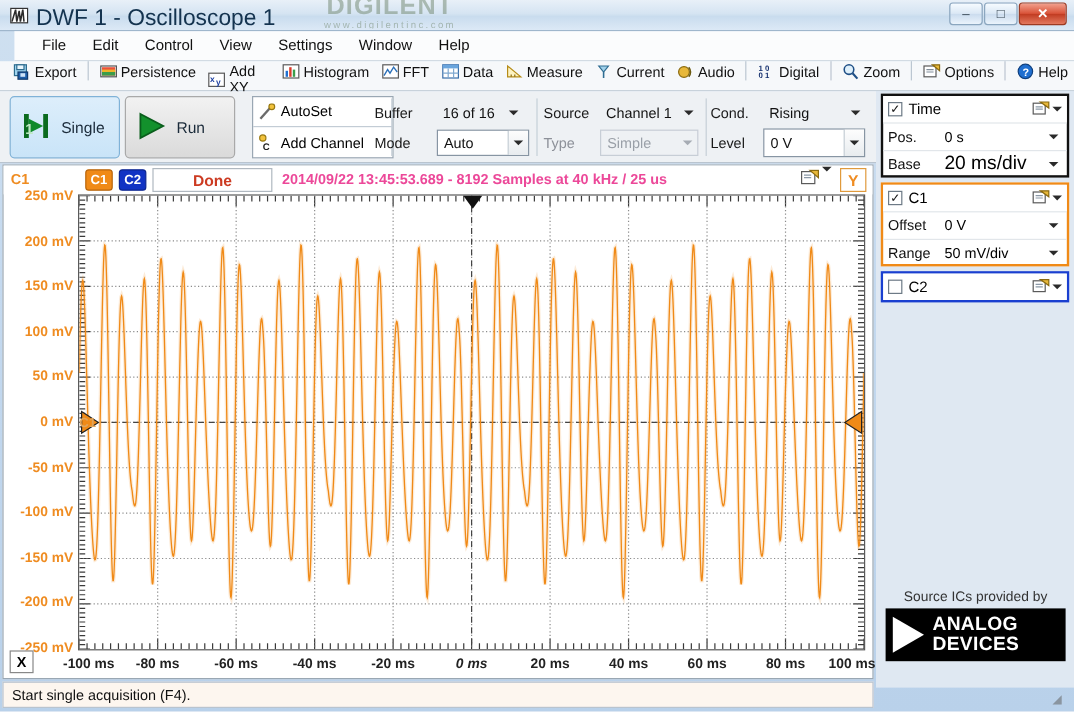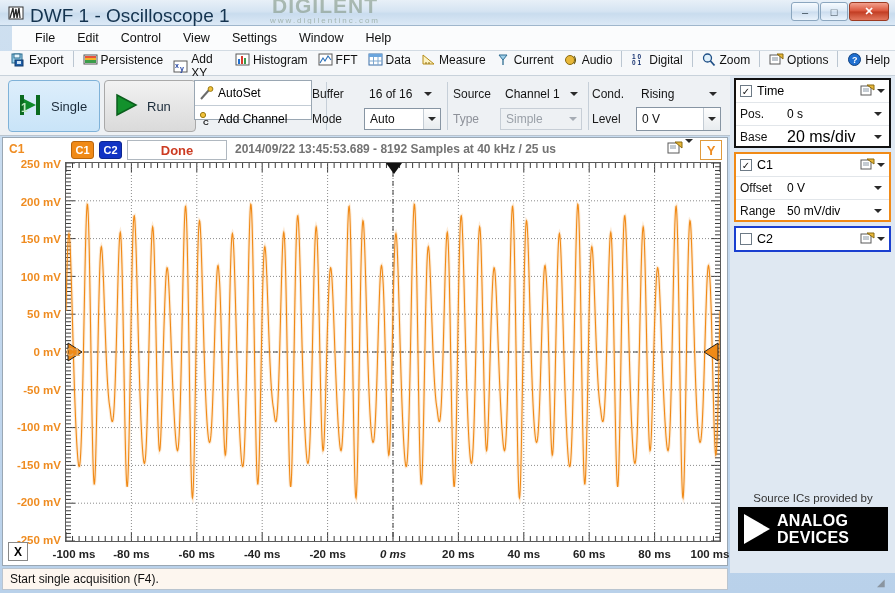--- a/index.html
+++ b/index.html
@@ -59,21 +59,21 @@
   #ctrlstrip { position:absolute; left:0; top:76px; width:730px; height:60px;
                background:#eef1f4; border-bottom:1px solid #b9c4cf; }
   .bigbtn {
     position:absolute; top:4px; height:52px; border:1px solid #9fb4c6; border-radius:4px;
     display:flex; align-items:center; padding-left:8px; gap:8px; font-size:13px; color:#1b2b3a;
   }
   #btn-single { left:8px; width:92px; background:linear-gradient(#ddeefb,#c9e4f8); border-color:#7fb2d8; }
   #btn-run { left:104px; width:92px; background:linear-gradient(#f2f2f2,#dadada); border-color:#a9a9a9; }
 
   .grpbox { position:absolute; top:4px; border:1px solid #9aa7b3; background:#fff; }
-  #grp-auto { left:194px; top:4px; width:118px; height:40px; }
+  #grp-auto { left:210px; top:4px; width:118px; height:52px; }
   .gbtn { height:25px; display:flex; align-items:center; gap:4px; padding-left:4px; font-size:12px; }
   .gbtn:first-child { border-bottom:1px solid #c3ccd5; }
 
   .lblcell { position:absolute; font-size:12px; color:#1a1a1a; }
   .lblcell.dim { color:#8d9199; }
 
   .combo {
     position:absolute; height:22px; background:#fff; border:1px solid #8795a3;
     display:flex; align-items:center; font-size:12px; color:#111; padding-left:5px;
   }
@@ -98,21 +98,21 @@
   #scopehdr { position:absolute; left:0; top:0; width:100%; height:24px; background:#fff; }
   .chip { position:absolute; top:3px; width:23px; height:18px; border-radius:3px;
           display:flex;align-items:center;justify-content:center;
           font-size:11px; font-weight:bold; color:#fff; }
   #chip-c1 { left:68px; background:#f08a17; border:1px solid #b8650c; }
   #chip-c2 { left:96px; background:#1133c4; border:1px solid #0d2690; }
   #donebox { position:absolute; left:124px; top:2px; width:100px; height:20px;
              border:1px solid #b0b8c0; background:#fff;
              display:flex;align-items:center;justify-content:center;
              color:#cc3b22; font-size:13px; font-weight:bold; }
-  #acqinfo { position:absolute; left:232px; top:4px; font-size:12px; font-weight:bold; color:#737373; }
+  #acqinfo { position:absolute; left:232px; top:4px; font-size:12px; font-weight:bold; color:#ec4899; }
   #c1label { position:absolute; left:6px; top:4px; font-size:12px; font-weight:bold; color:#ef8c21; }
   #hdr-tools { position:absolute; right:34px; top:3px; display:flex; align-items:center; gap:2px; }
   #ybtn { position:absolute; right:5px; top:2px; width:22px; height:20px;
           border:1px solid #e09a3c; background:#fff; color:#ef8c21;
           font-size:13px; font-weight:bold; display:flex;align-items:center;justify-content:center;}
 
   
   #yaxis { position:absolute; left:0; top:24px; width:62px; height:380px; }
   .ytick { position:absolute; right:4px; font-size:11.5px; font-weight:bold; color:#ef8c21;
            transform:translateY(-50%); white-space:nowrap; }

